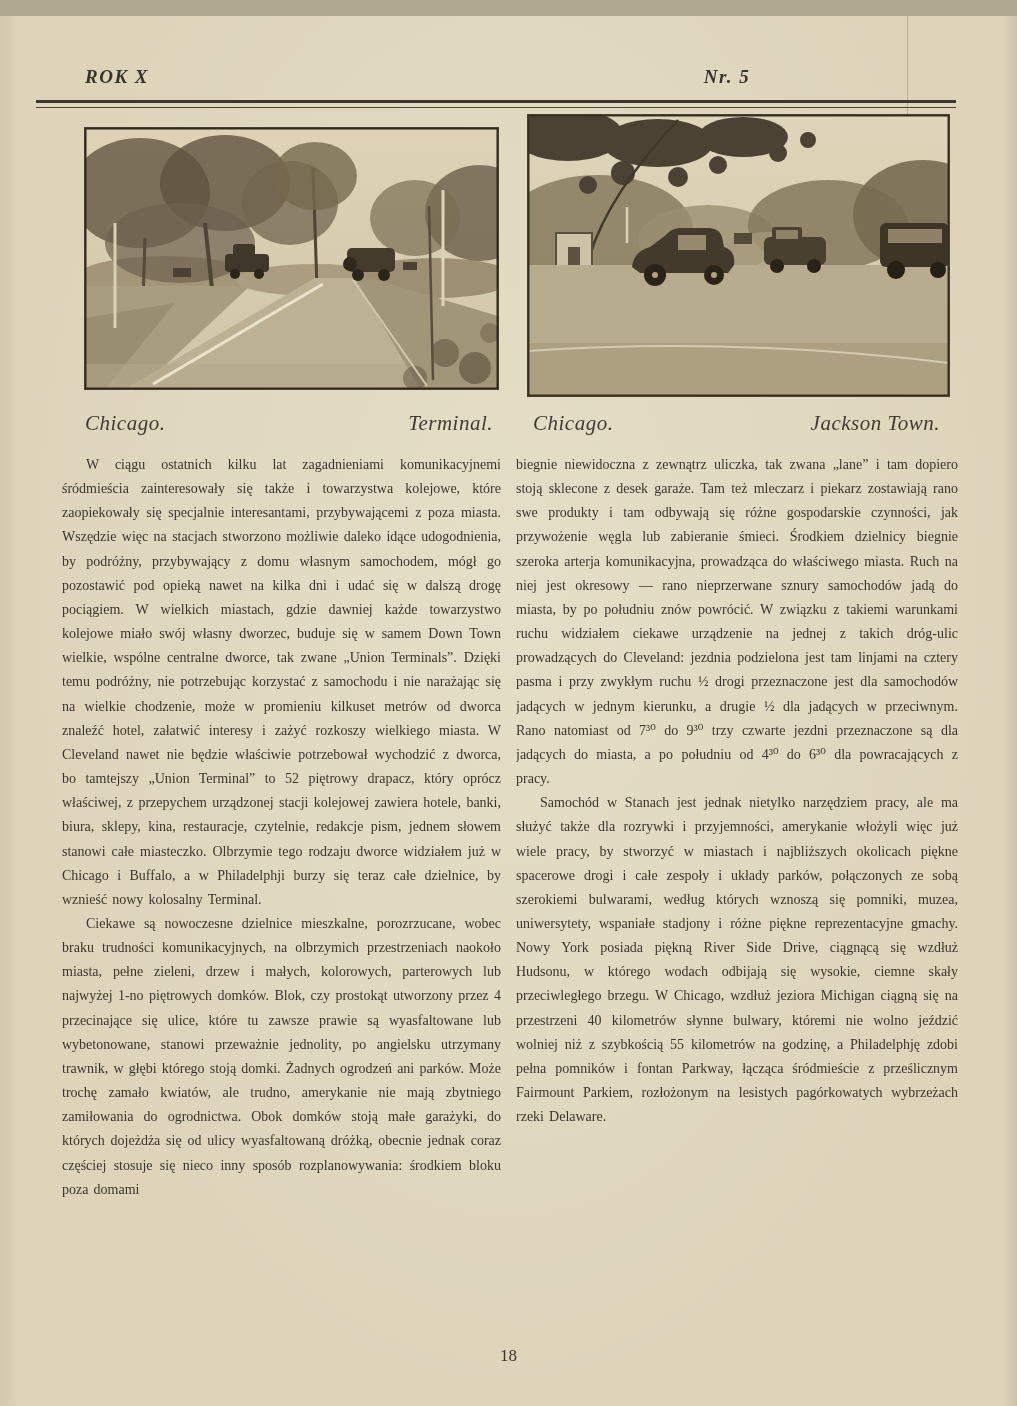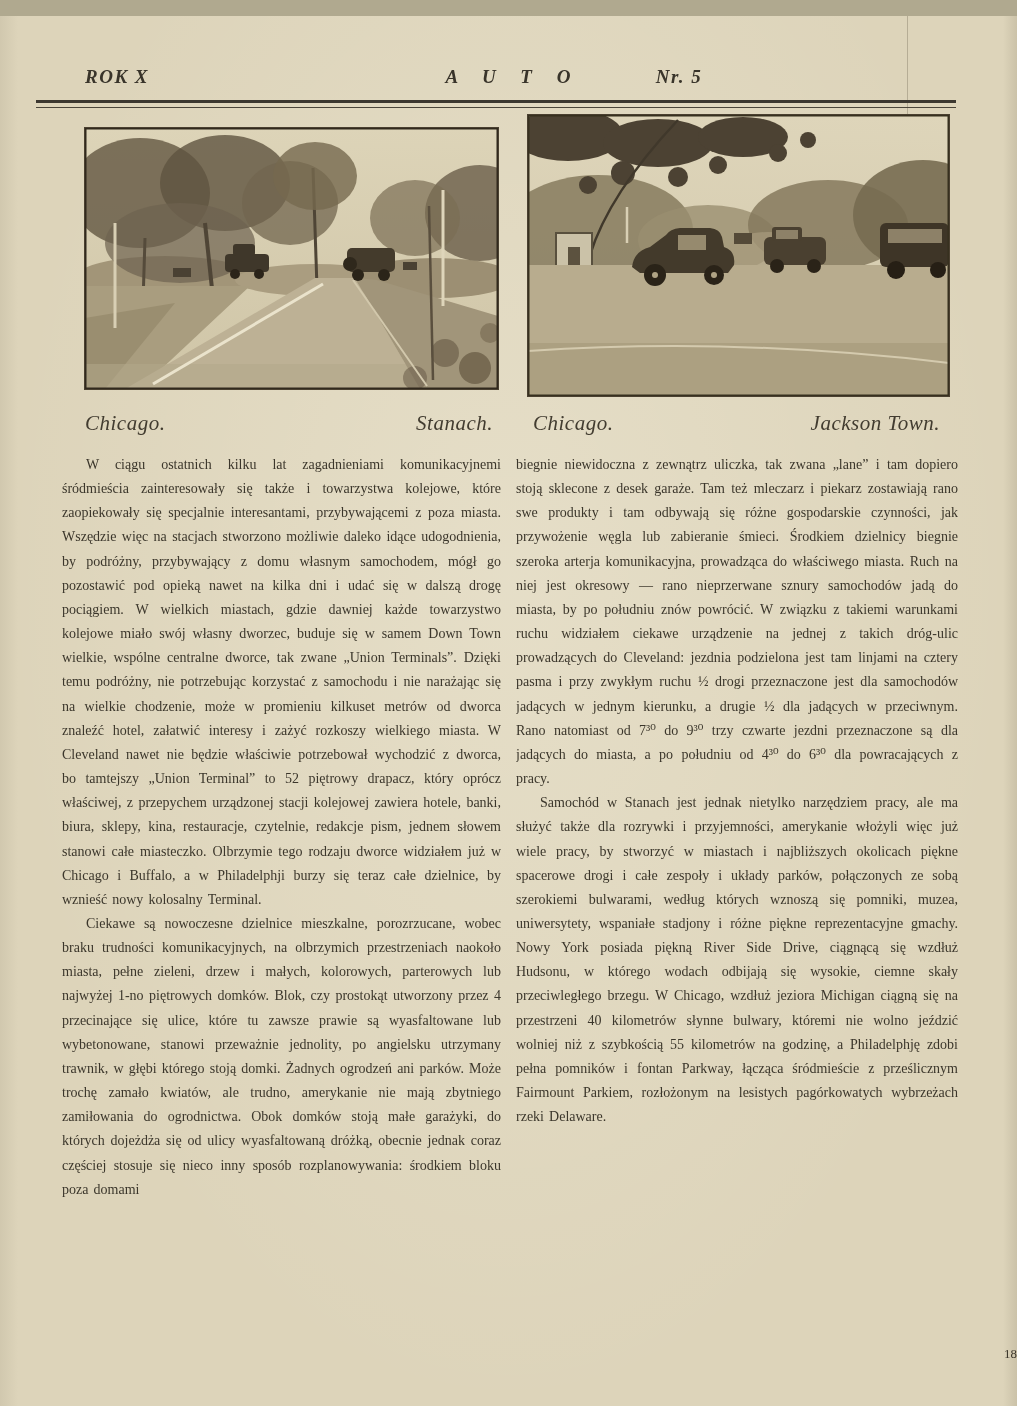--- a/index.html
+++ b/index.html
@@ -24,53 +24,52 @@
   }
   .crease{
     position:absolute;left:907px;top:0;width:1px;height:100px;
     background:rgba(110,100,80,.35);
   }
   
   .header{position:absolute;left:85px;top:50px;width:856px;display:flex;
     font-style:italic;font-weight:bold;font-size:19px;letter-spacing:1.5px;color:#39342a;}
   .header .h-left{flex:1;text-align:left;}
   .header .h-center{flex:1;text-align:center;letter-spacing:10px;}
-  .header .h-right{flex:1;text-align:left;}
+  .header .h-right{flex:1;text-align:center;}
   .rule-thick{position:absolute;left:36px;top:84px;width:920px;height:3px;background:#3c3830;}
   .rule-thin{position:absolute;left:36px;top:91px;width:920px;height:1px;background:#4a453a;}
   
   .photo{position:absolute;box-shadow:0 0 0 1px #4a4030;background:#cfc4a8;}
   .photo svg{display:block;}
   .photo-left{left:85px;top:112px;width:413px;height:261px;}
   .photo-right{left:528px;top:99px;width:421px;height:281px;}
   .caption-row{position:absolute;top:395px;display:flex;justify-content:space-between;
     font-style:italic;font-size:21px;color:#423c30;letter-spacing:.5px;}
   .caption-row.cl{left:85px;width:408px;}
   .caption-row.cr{left:533px;width:407px;}
   
   .col{position:absolute;top:437px;height:900px;overflow:hidden;
     font-size:14px;line-height:24.15px;text-align:justify;word-spacing:1.6px;color:#3b362b;}
   .col-left{left:62px;width:439px;}
   .col-right{left:516px;width:442px;}
   .col p{margin:0;}
   .col p.ind{text-indent:24px;}
   
-  .page-number{position:absolute;left:0;top:1330px;width:100%;text-align:right;
-    font-size:13px;color:#3b362b;}
+  .page-number{position:absolute;left:0;top:1330px;width:100%;text-align:center;
+    font-size:17px;color:#3b362b;}
 </style>
 </head>
 <body>
 
 <div class="page">
 
   <div class="crease"></div>
 
   <div class="header">
     <span class="h-left">ROK X</span>
-    <span class="h-center">A U T O</span>
     <span class="h-right">Nr. 5</span>
   </div>
   <div class="rule-thick"></div>
   <div class="rule-thin"></div>
 
   <div class="photo photo-left">
     <svg width="413" height="261" viewBox="0 0 413 261">
       <defs>
         <linearGradient id="sky1" x1="0" y1="0" x2="0" y2="1">
           <stop offset="0" stop-color="#ddd4b8"></stop>
@@ -196,21 +195,21 @@
 
       <rect x="206" y="118" width="18" height="11" fill="#544a38"></rect>
 
       <line x1="99" y1="92" x2="99" y2="128" stroke="#d8cfb4" stroke-width="2.5"></line>
       <rect x="0" y="0" width="421" height="281" fill="none" stroke="#37301f" stroke-width="3"></rect>
     </svg>
   </div>
 
   <div class="caption-row cl">
     <span>Chicago.</span>
-    <span>Stanach.</span>
+    <span>Terminal.</span>
   </div>
   <div class="caption-row cr">
     <span>Chicago.</span>
     <span>Jackson Town.</span>
   </div>
 
   <div class="col col-left">
     <p class="ind">W ciągu ostatnich kilku lat zagadnieniami komunikacyjnemi śródmieścia zainteresowały się także i towarzystwa kolejowe, które zaopiekowały się specjalnie interesantami, przybywającemi z poza miasta. Wszędzie więc na stacjach stworzono możliwie daleko idące udogodnienia, by podróżny, przybywający z domu własnym samochodem, mógł go pozostawić pod opieką nawet na kilka dni i udać się w dalszą drogę pociągiem. W wielkich miastach, gdzie dawniej każde towarzystwo kolejowe miało swój własny dworzec, buduje się w samem Down Town wielkie, wspólne centralne dworce, tak zwane „Union Terminals”. Dzięki temu podróżny, nie potrzebując korzystać z samochodu i nie narażając się na wielkie chodzenie, może w promieniu kilkuset metrów od dworca znaleźć hotel, załatwić interesy i zażyć rozkoszy wielkiego miasta. W Cleveland nawet nie będzie właściwie potrzebował wychodzić z dworca, bo tamtejszy „Union Terminal” to 52 piętrowy drapacz, który oprócz właściwej, z przepychem urządzonej stacji kolejowej zawiera hotele, banki, biura, sklepy, kina, restauracje, czytelnie, redakcje pism, jednem słowem stanowi całe miasteczko. Olbrzymie tego rodzaju dworce widziałem już w Chicago i Buffalo, a w Philadelphji burzy się teraz całe dzielnice, by wznieść nowy kolosalny Terminal.</p>
     <p class="ind">Ciekawe są nowoczesne dzielnice mieszkalne, porozrzucane, wobec braku trudności komunikacyjnych, na olbrzymich przestrzeniach naokoło miasta, pełne zieleni, drzew i małych, kolorowych, parterowych lub najwyżej 1-no piętrowych domków. Blok, czy prostokąt utworzony przez 4 przecinające się ulice, które tu zawsze prawie są wyasfaltowane lub wybetonowane, stanowi przeważnie jednolity, po angielsku utrzymany trawnik, w głębi którego stoją domki. Żadnych ogrodzeń ani parków. Może trochę zamało kwiatów, ale trudno, amerykanie nie mają zbytniego zamiłowania do ogrodnictwa. Obok domków stoją małe garażyki, do których dojeżdża się od ulicy wyasfaltowaną dróżką, obecnie jednak coraz częściej stosuje się nieco inny sposób rozplanowywania: środkiem bloku poza domami</p>
   </div>

